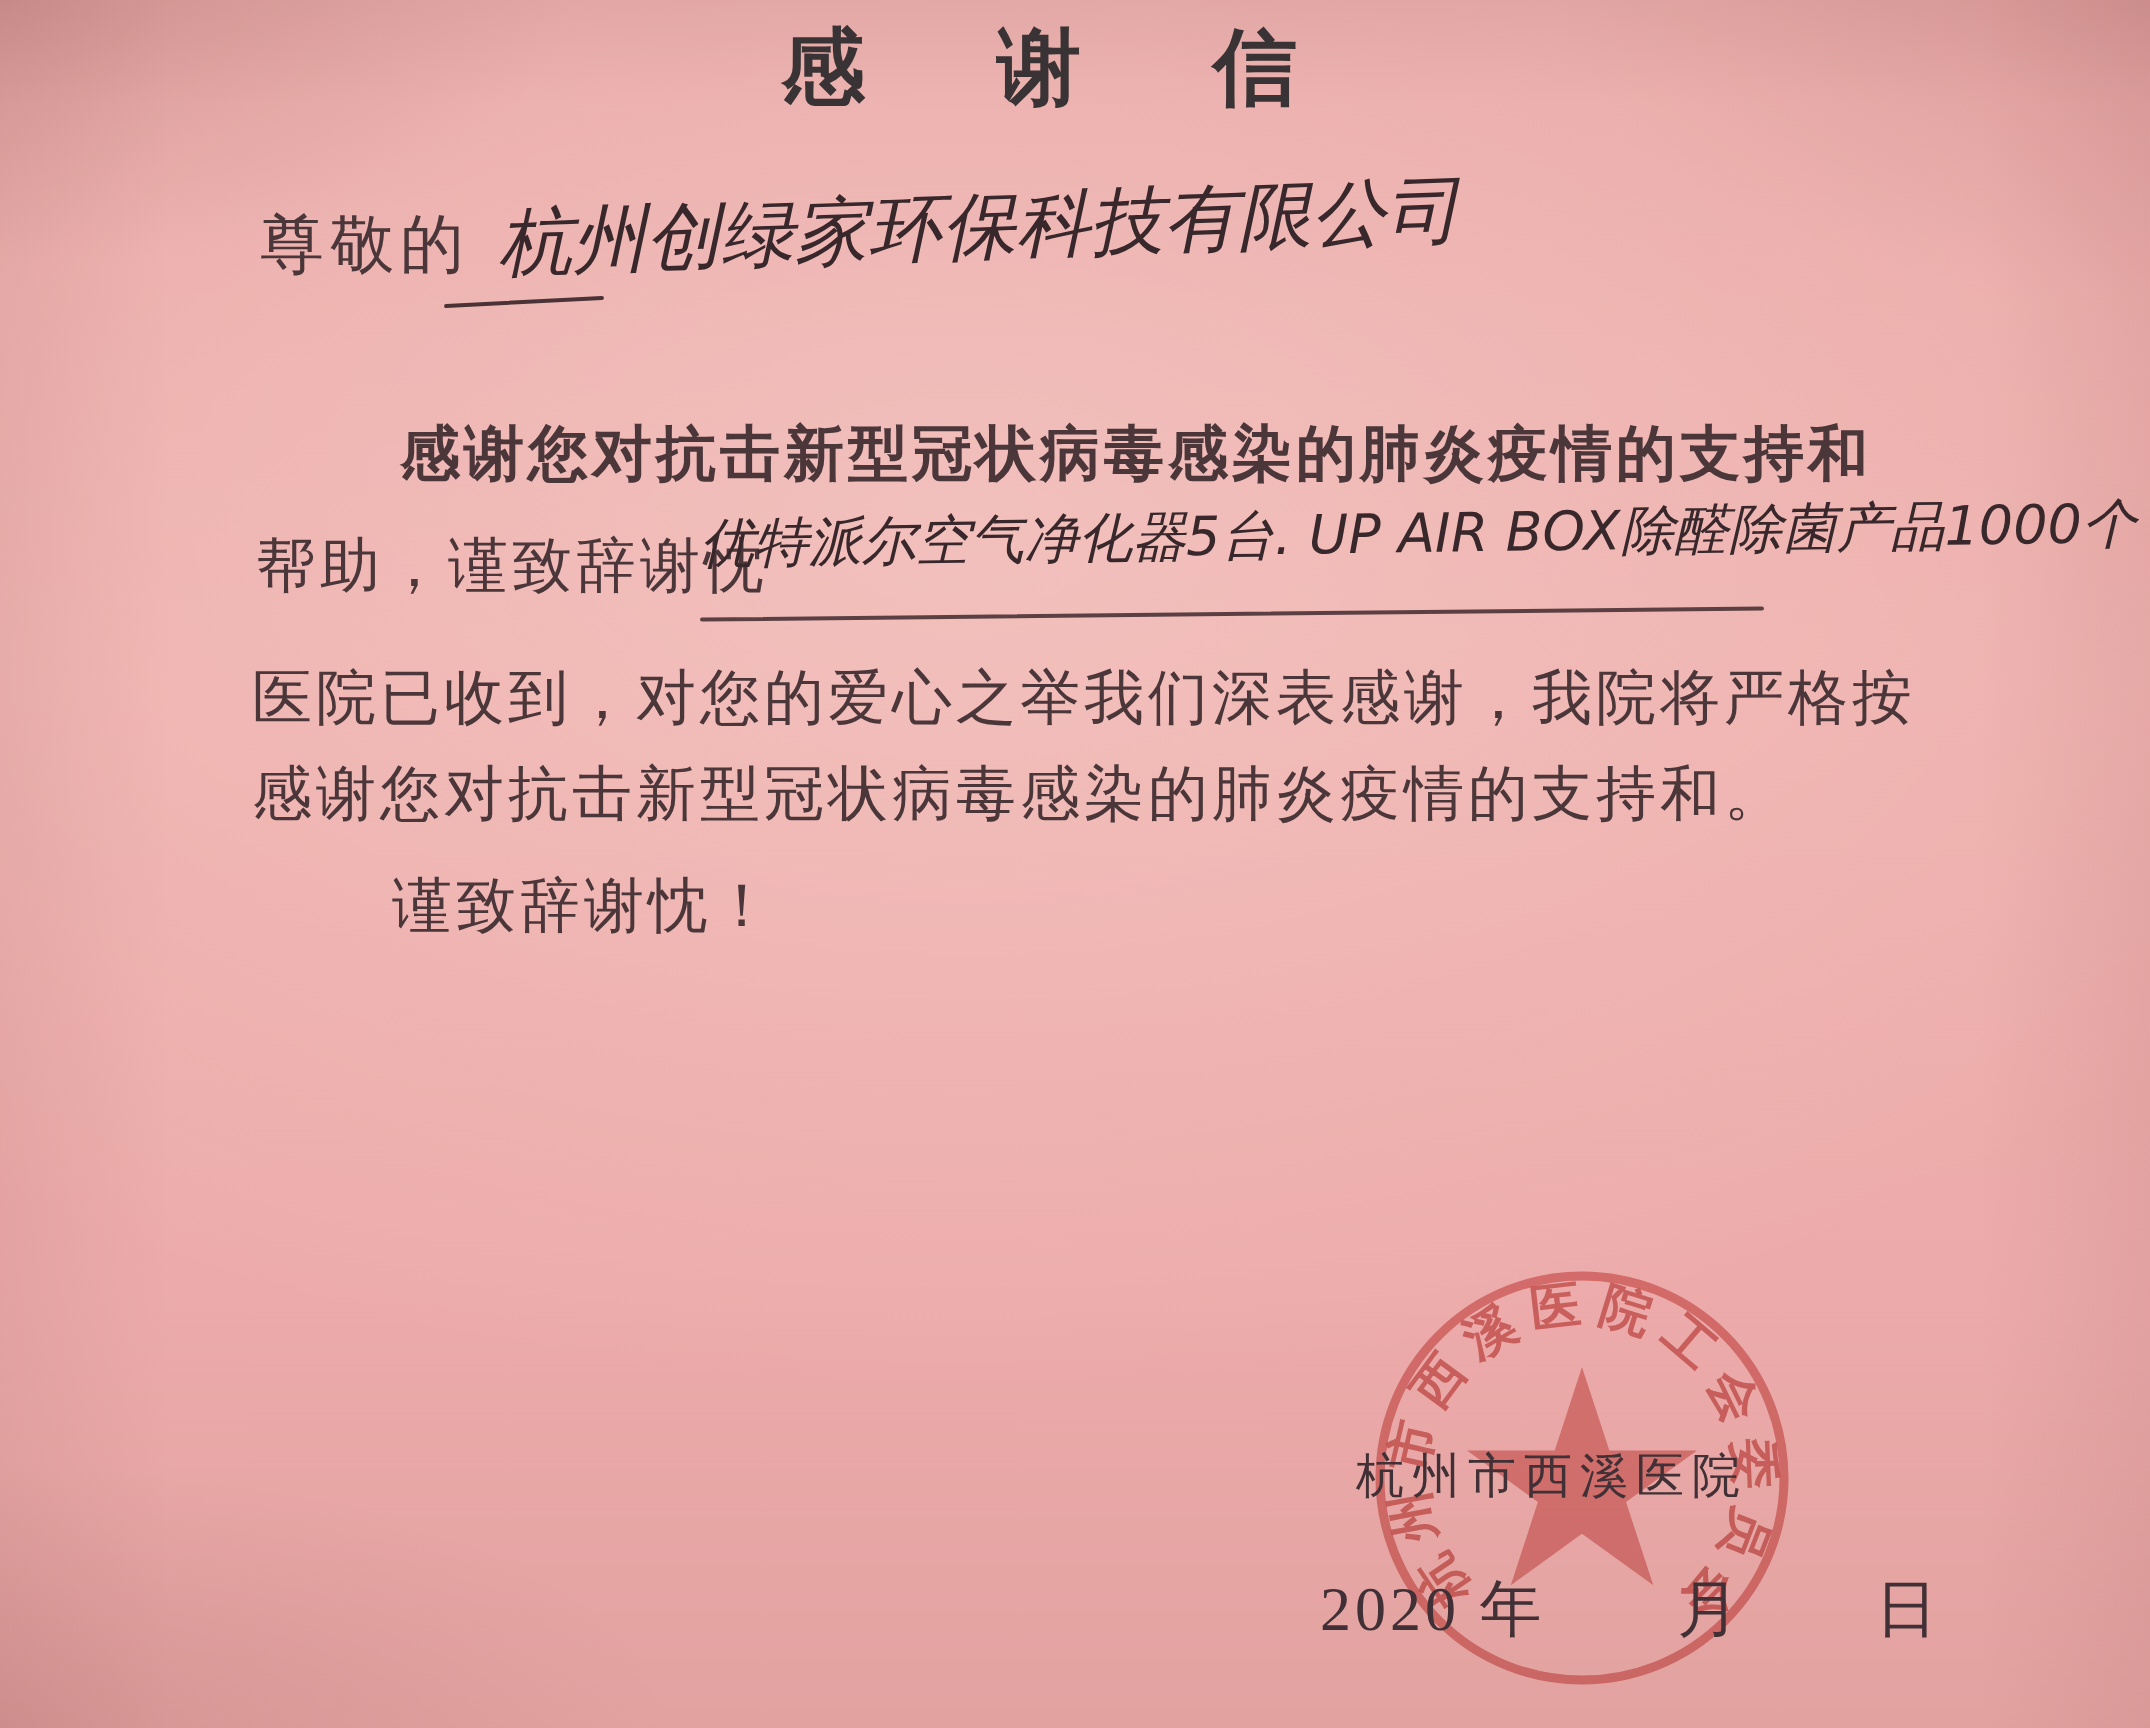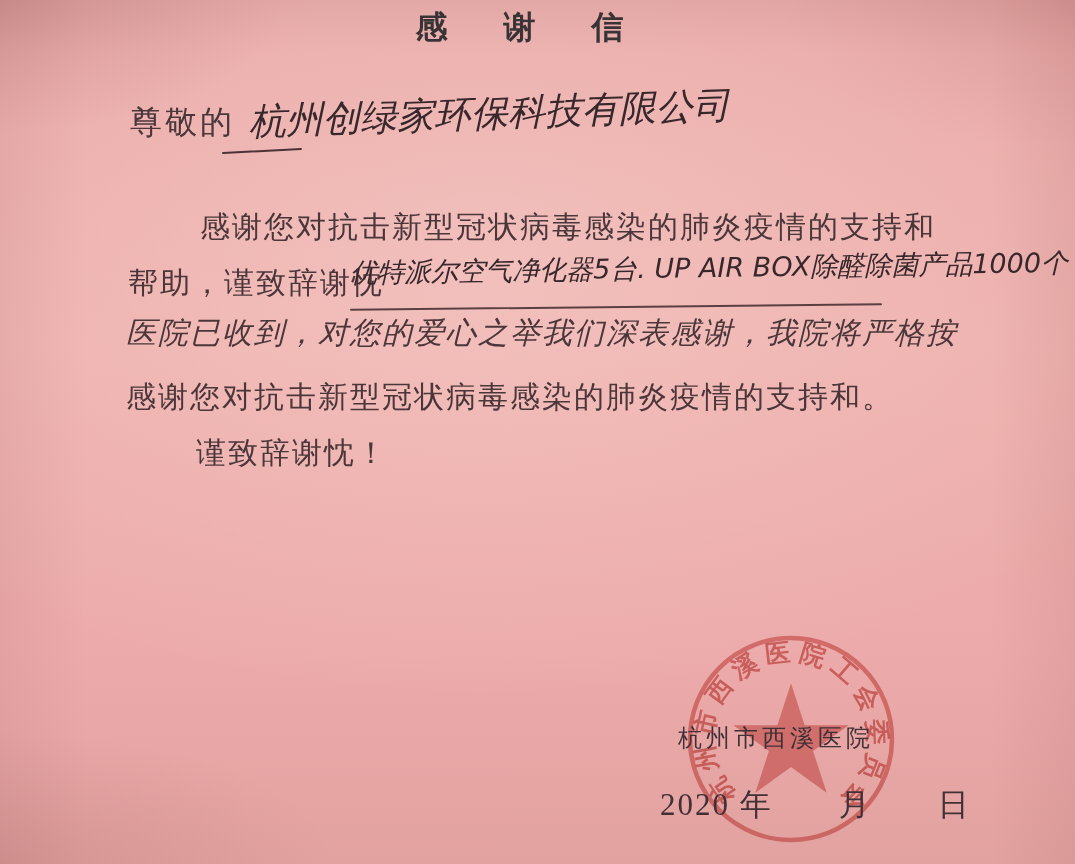--- a/index.html
+++ b/index.html
@@ -18,21 +18,21 @@
     background:
       radial-gradient(38% 22% at 0% 0%, rgba(110,50,50,0.16), rgba(110,50,50,0) 70%),
       radial-gradient(40% 25% at 100% 0%, rgba(110,50,50,0.10), rgba(110,50,50,0) 70%),
       radial-gradient(45% 22% at 0% 100%, rgba(110,50,50,0.12), rgba(110,50,50,0) 70%),
       linear-gradient(90deg, rgba(110,50,50,0.07), rgba(110,50,50,0) 8%, rgba(110,50,50,0) 92%, rgba(110,50,50,0.08));
   }
   .title{
     position:absolute;left:16px;right:40px;top:6px;margin:0;
     text-align:center;
     font-family:"Liberation Sans","DejaVu Sans",sans-serif;
-    font-size:32px;font-weight:700;color:#3a3335;letter-spacing:12px;
+    font-size:42px;font-weight:700;color:#3a3335;letter-spacing:12px;
   }
   .print{color:#4b363a;text-align:right;}
   .salutation{
     position:absolute;left:130px;top:101px;
     display:flex;align-items:flex-start;white-space:nowrap;
   }
   .salutation .print{font-size:32px;letter-spacing:3px;}
   .hand{
     font-family:cursive,"DejaVu Sans",sans-serif;
     font-style:italic;color:#38272b;white-space:nowrap;
@@ -41,23 +41,23 @@
     font-size:37px;line-height:1;margin-left:14px;
     transform:rotate(-2deg) translateY(-6px);
     letter-spacing:0px;
   }
   .uline{position:absolute;height:2px;background:#4a3236;border-radius:2px;}
   .uline-salutation{left:222px;top:150px;width:80px;transform:rotate(-3deg);}
   .uline-donation{left:350px;top:306px;width:532px;transform:rotate(-0.6deg);opacity:.9;}
   .bodyline{
     position:absolute;font-size:30px;color:#4b363a;letter-spacing:2px;white-space:nowrap;
   }
-  .l1{left:200px;top:207px;}
+  .l1{left:200px;top:207px;font-weight:bold;}
   .l2{left:128px;top:263px;}
-  .l3{left:126px;top:313px;font-style:italic;}
+  .l3{left:126px;top:329px;}
   .l4{left:126px;top:377px;}
   .closing{left:196px;top:433px;}
   .donation{
     position:absolute;left:350px;top:252px;font-size:27px;line-height:1.2;
     transform:rotate(-0.8deg);
   }
   .signature{
     position:absolute;left:678px;top:722px;z-index:3;
     font-size:24px;color:#413035;letter-spacing:4px;white-space:nowrap;
   }

